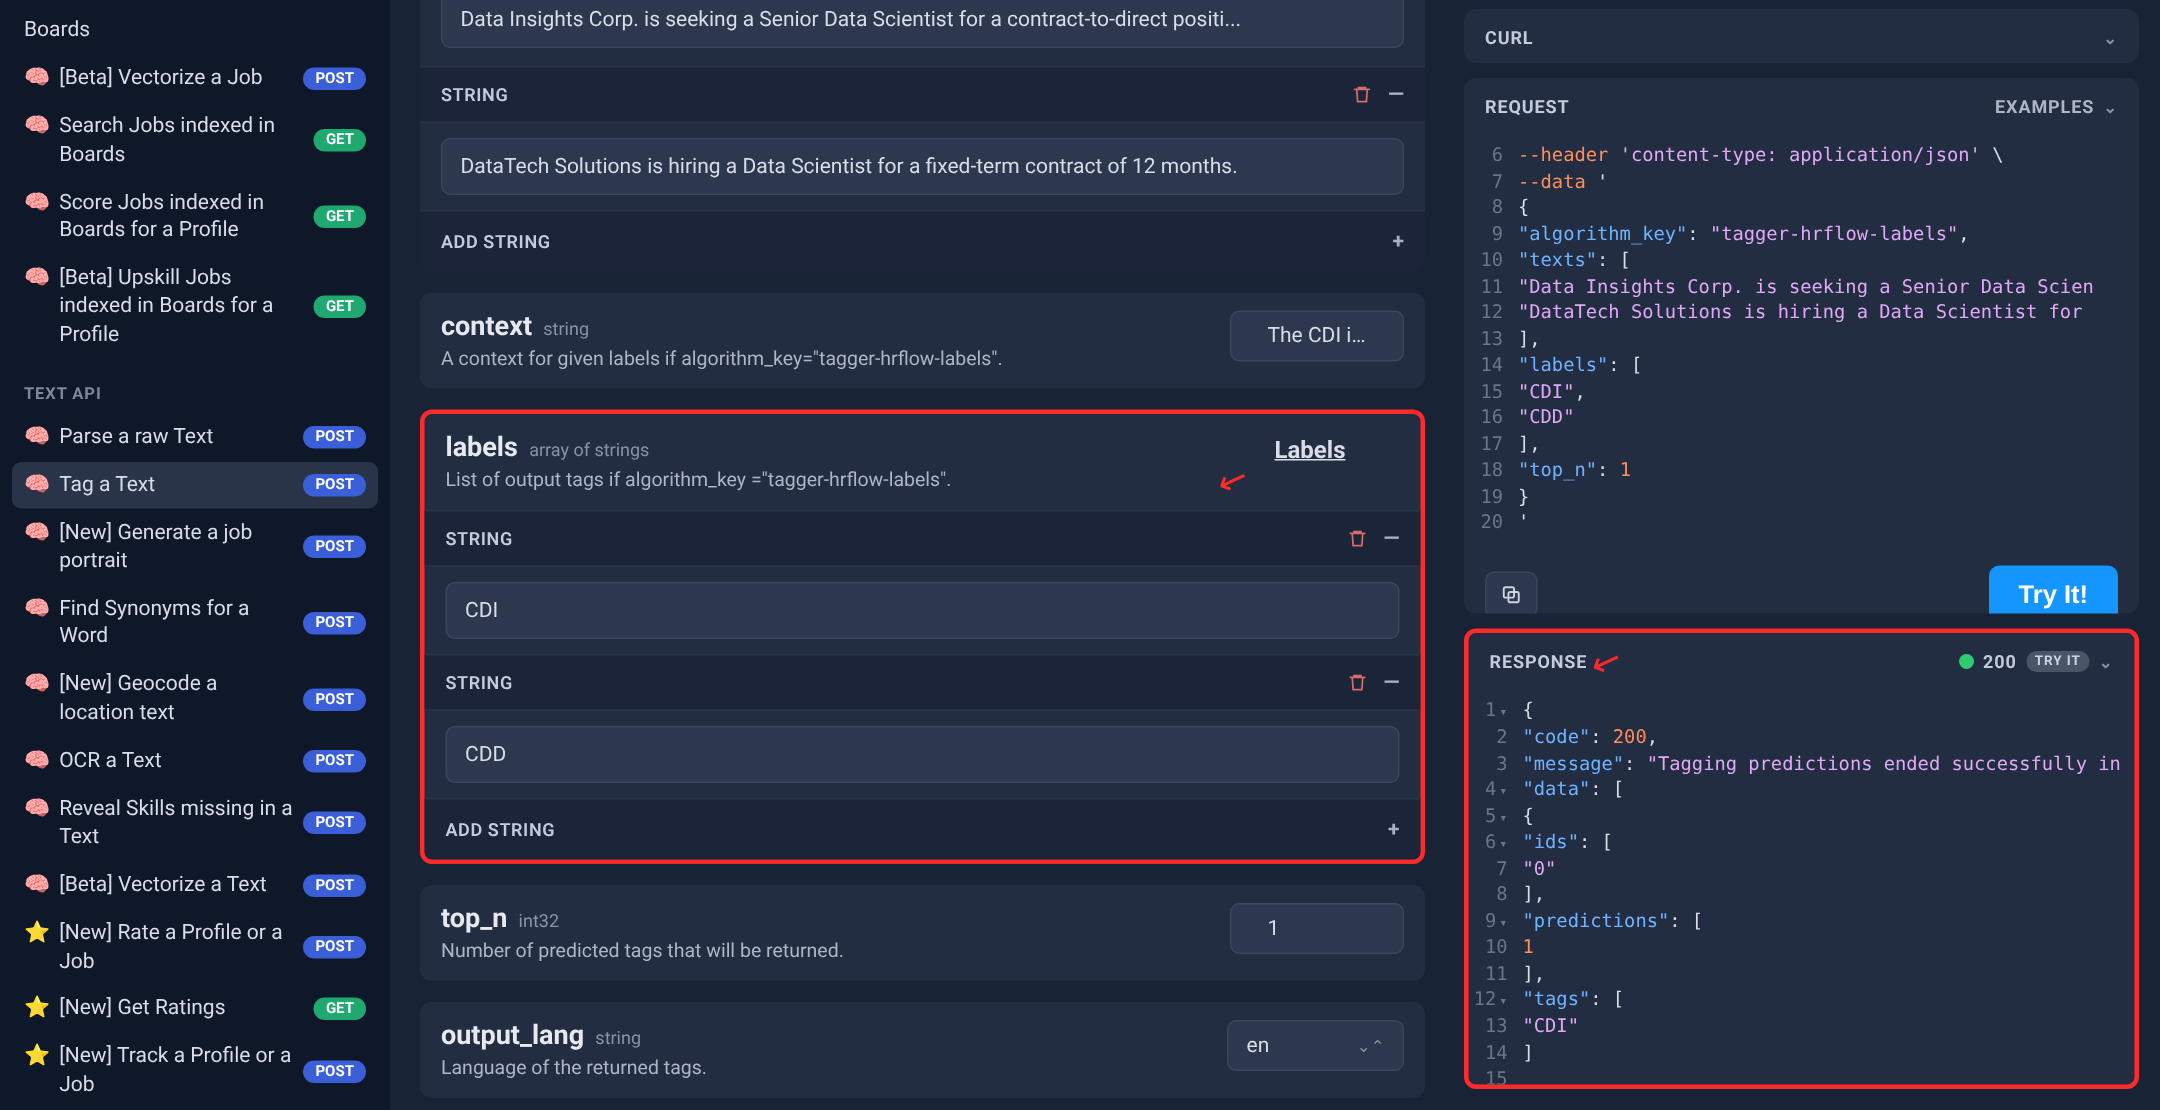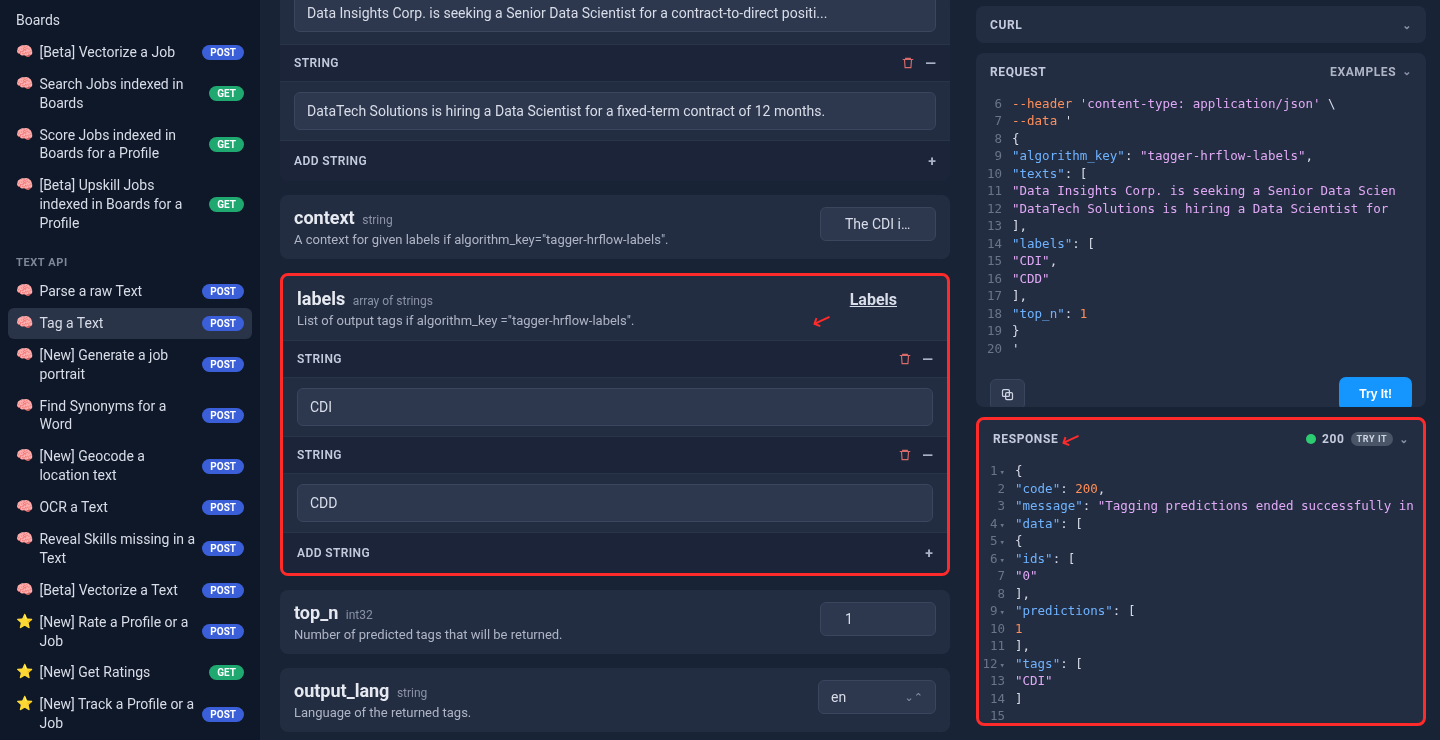--- a/index.html
+++ b/index.html
@@ -128,21 +128,21 @@
 .panel-actions {
   display: flex; justify-content: space-between; align-items: center;
   padding: 10px 14px;
 }
 .copy-btn {
   background: #2d384f; border: 1px solid #3a455e; padding: 7px 9px;
   border-radius: 6px; cursor: pointer; display: inline-flex;
 }
 .try-btn {
   background: #1596ff; color: #fff; border: none; padding: 10px 20px;
-  border-radius: 7px; font-weight: 700; font-size: 12px; cursor: pointer;
+  border-radius: 7px; font-weight: 700; font-size: 17px; cursor: pointer;
 }
 .response-panel { position: relative; border: 3px solid #ff2a2a; border-radius: 8px; }
 .resp-annot-arrow { position: absolute; top: 5px; left: 82px; font-size: 24px; color: #ff2a2a; transform: rotate(20deg); }
 .resp-status { display: flex; align-items: center; gap: 6px; }
 .tryit-badge {
   background: #4a5568; color: #cdd4e2; font-size: 9px; font-weight: 700;
   padding: 2px 6px; border-radius: 8px;
 }
 .chev { color: #8a92a6; font-size: 11px; }
 .top-input-pad { padding: 0 14px 12px 14px; }

